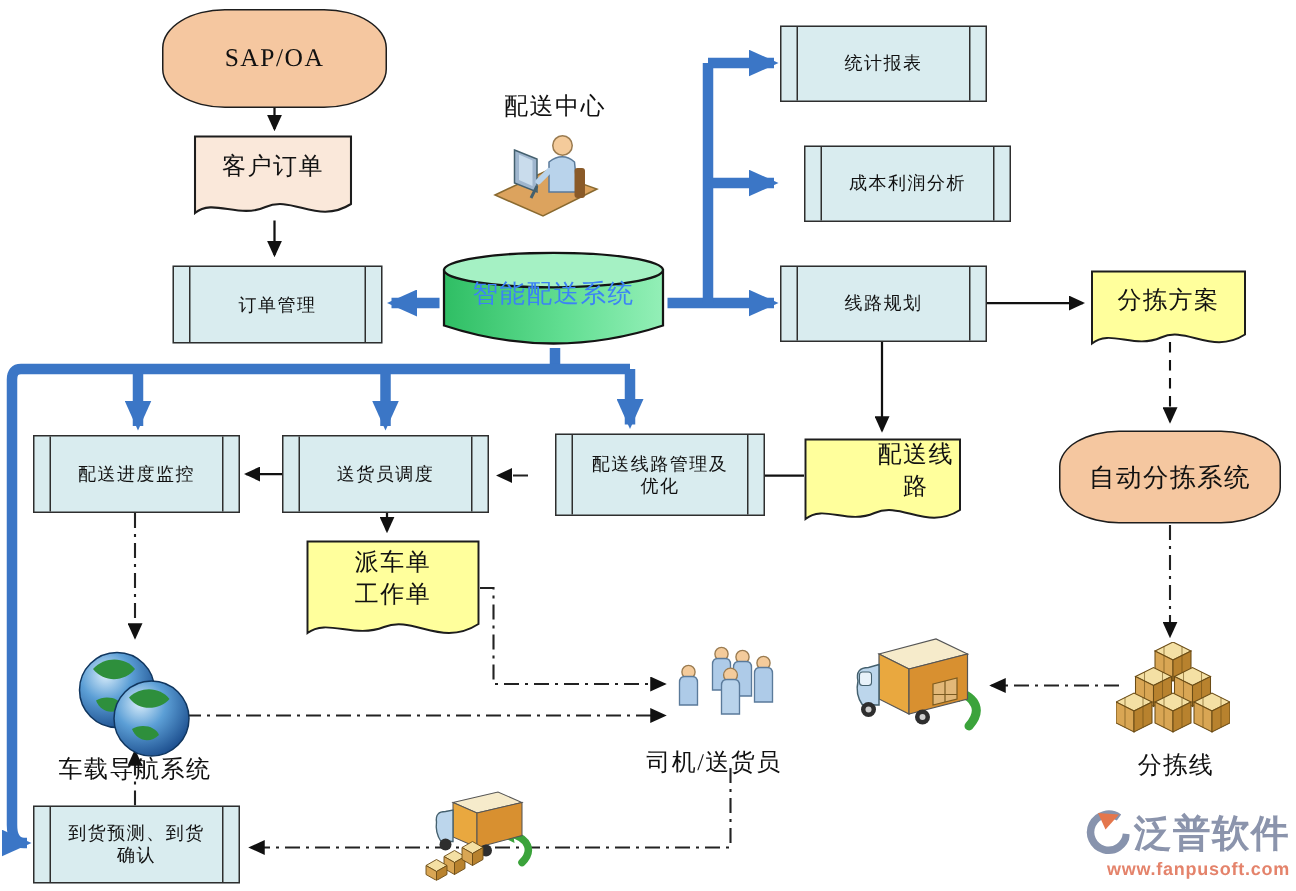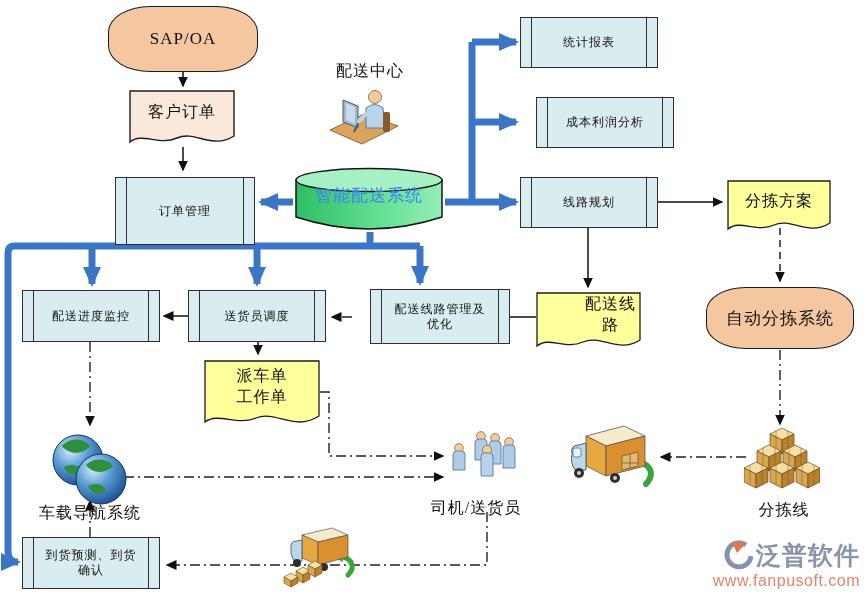--- a/index.html
+++ b/index.html
@@ -24,21 +24,21 @@
        display:flex;align-items:center;justify-content:center;text-align:center;
        font-size:17px;letter-spacing:1px;}
   .caption{position:absolute;font-size:16px;letter-spacing:1px;text-align:center;}
   .cyl-label{position:absolute;left:0;right:0;text-align:center;font-size:17px;
        letter-spacing:1px;color:#3b82f6;}
   .icon{position:absolute;}
   .logo{position:absolute;left:712px;top:539px;width:148px;text-align:right;
         font-family:"Liberation Sans","DejaVu Sans",sans-serif;}
   .logo .row{display:flex;align-items:center;justify-content:flex-end;}
   .logo .name{font-size:25px;font-weight:bold;color:#8B94AC;letter-spacing:1px;}
-  .logo .url{font-size:16px;font-weight:normal;color:#E4836B;letter-spacing:.5px;margin-top:0;}
+  .logo .url{font-size:12px;font-weight:bold;color:#E4836B;letter-spacing:.5px;margin-top:0;}
 </style>
 </head>
 <body>
 
 <div class="stage">
 
   <svg class="layer" width="864" height="594">
     <defs>
       <marker id="mB" markerUnits="userSpaceOnUse" markerWidth="20" markerHeight="18" refX="17" refY="9" orient="auto">
         <path d="M0,0 L20,9 L0,18 Z" fill="#3B76C6"></path>
@@ -91,21 +91,21 @@
     <span>SAP/OA</span>
   </div>
 
   <div class="doc" style="left:129px;top:90px;width:106px;height:58px;">
     <svg width="106" height="60">
       <path d="M1,1 H105 V46 C83,60 66,40 48,48 C30,56 13,42 1,52 Z" fill="#FAE8DA" stroke="#1d1d1d" stroke-width="1.4"></path>
     </svg>
     <div class="lbl" style="height:44px;">客户订单</div>
   </div>
 
-  <div class="proc" style="left:115px;top:177px;width:140px;height:68px;">
+  <div class="proc" style="left:115px;top:177px;width:140px;height:52px;">
     <span>订单管理</span>
   </div>
 
   <div class="caption" style="left:316px;top:61px;width:108px;">配送中心</div>
   <svg class="icon" style="left:328px;top:84px;" width="72" height="62">
     <polygon points="2,46 36,30 70,42 34,60" fill="#DCA35E" stroke="#8a6a30" stroke-width="1"></polygon>
     <circle cx="47" cy="13" r="6.5" fill="#F4CB9B" stroke="#9a7b50" stroke-width="1"></circle>
     <path d="M38,24 Q47,17 55,24 L57,44 H38 Z" fill="#B9D3EB" stroke="#5a7a9a" stroke-width="1"></path>
     <rect x="55" y="28" width="7" height="20" rx="2" fill="#8a5a28"></rect>
     <polygon points="15,16 30,22 30,44 15,38" fill="#9FB6CE" stroke="#44606e" stroke-width="1"></polygon>

